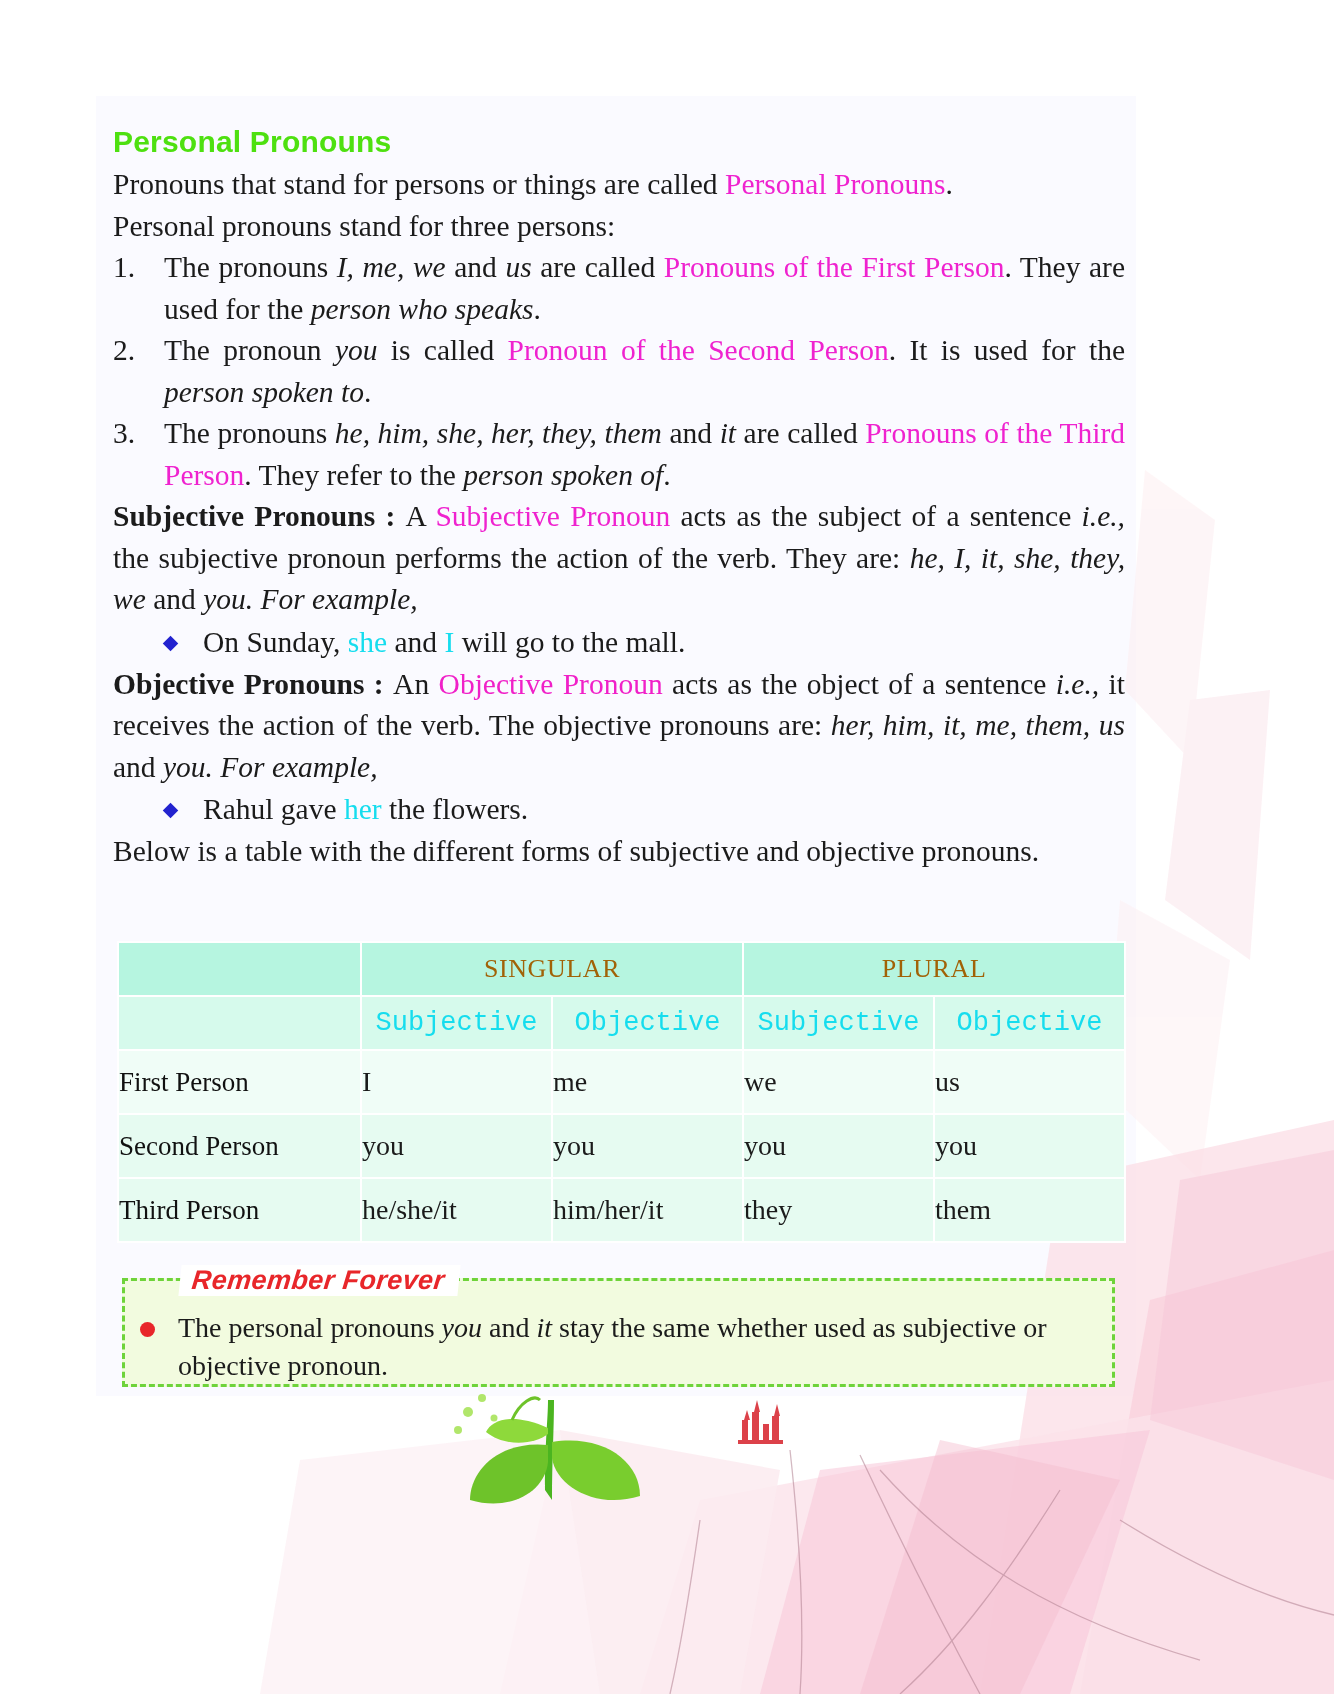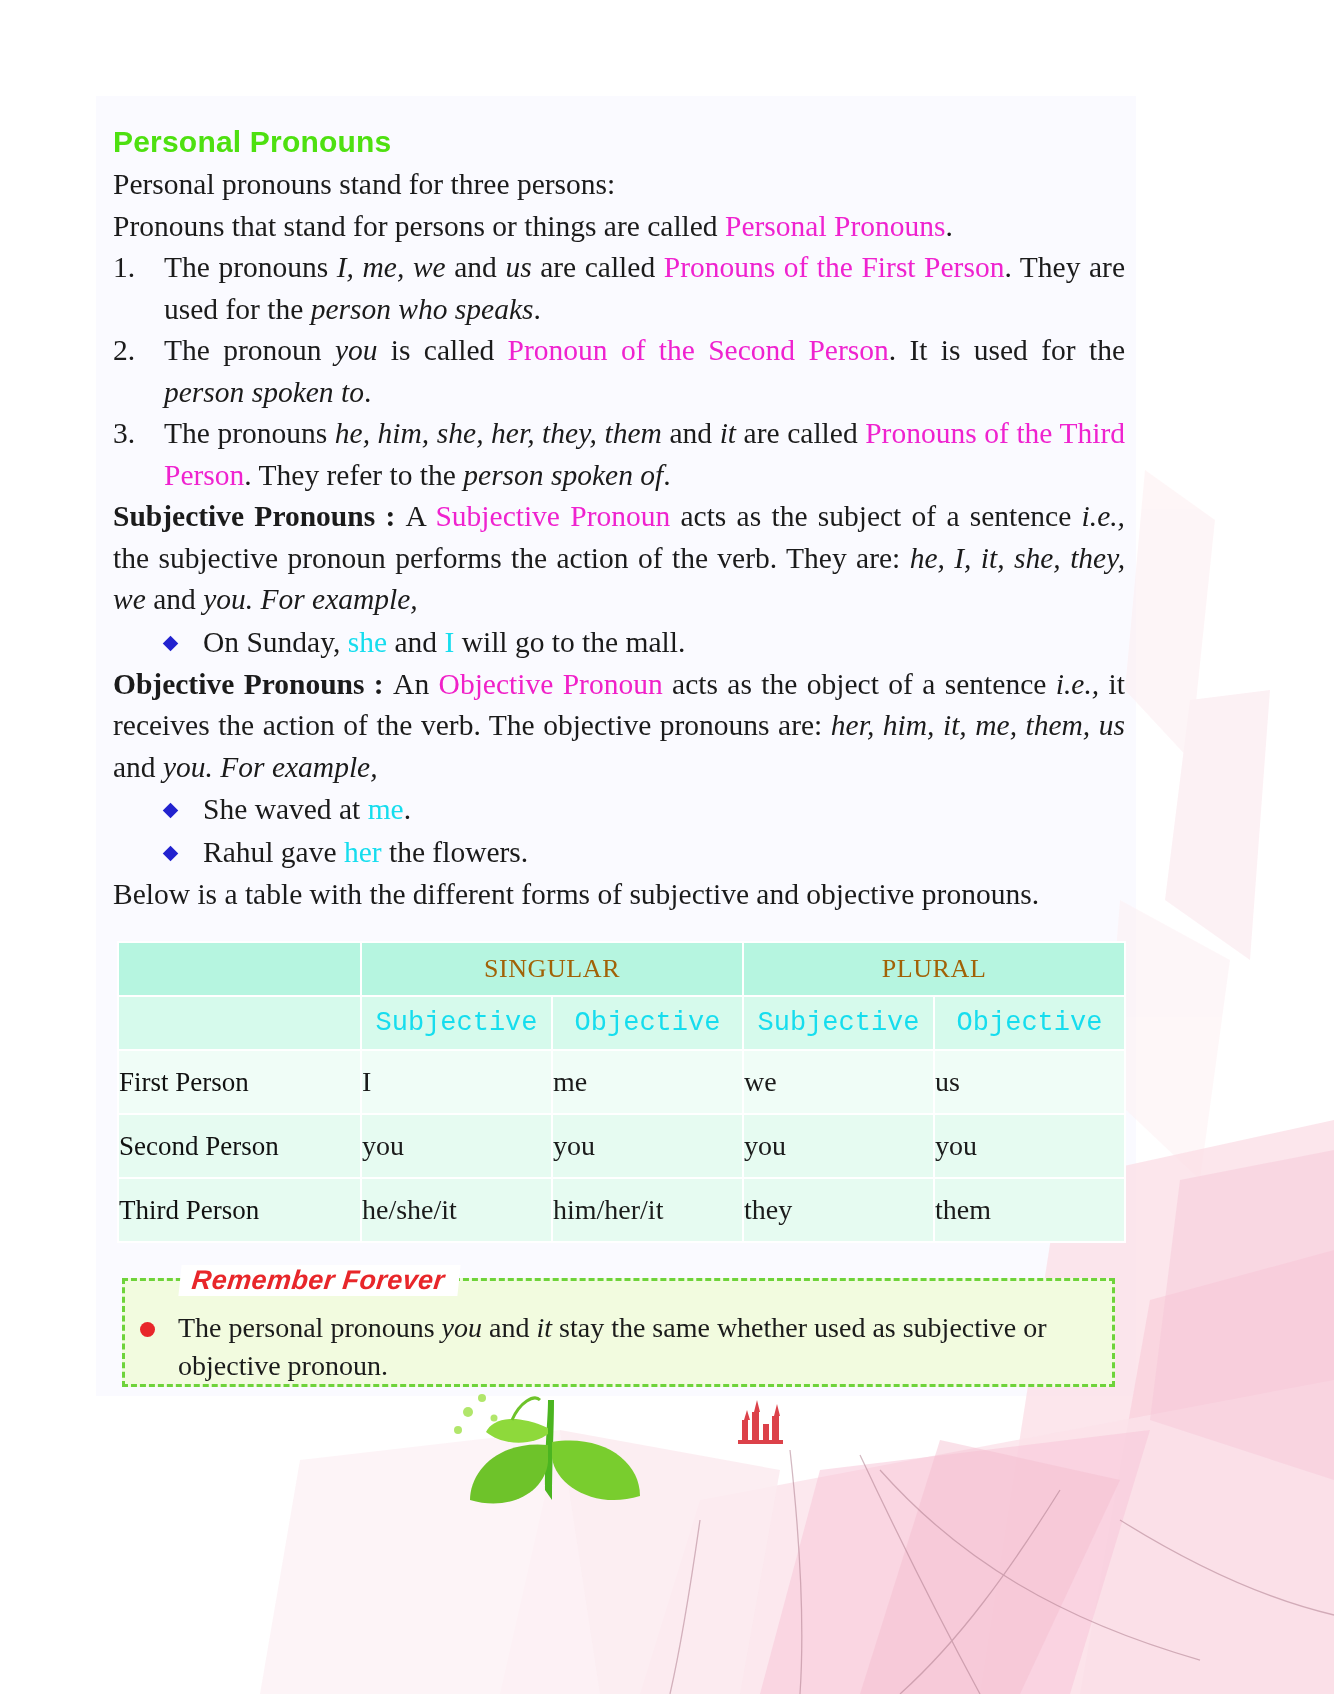--- a/index.html
+++ b/index.html
@@ -271,42 +271,41 @@
     <path d="M774 1416 L777 1404 L780 1416 Z"></path>
   </g>
 </svg>
 
 <div id="content">
 
   <div class="body-col">
 
     <h1 class="sec-title">Personal Pronouns</h1>
 
+    <p class="para"><span>Pronouns that stand for persons or things are called </span><span class="pink">Personal Pronouns</span><span>.</span></p>
+
     <p class="para nj">Personal pronouns stand for three persons:</p>
-
-    <p class="para"><span>Pronouns that stand for persons or things are called </span><span class="pink">Personal Pronouns</span><span>.</span></p>
 
     <ol class="numlist">
       <li><span class="num">1.</span><span>The pronouns </span><span class="it">I, me, we</span><span> and </span><span class="it">us</span><span> are called </span><span class="pink">Pronouns of the First Person</span><span>. They are used for the </span><span class="it">person who speaks</span><span>.</span></li>
 
       <li><span class="num">2.</span><span>The pronoun </span><span class="it">you</span><span> is called </span><span class="pink">Pronoun of the Second Person</span><span>. It is used for the </span><span class="it">person spoken to</span><span>.</span></li>
 
       <li><span class="num">3.</span><span>The pronouns </span><span class="it">he, him, she, her, they, them</span><span> and </span><span class="it">it</span><span> are called </span><span class="pink">Pronouns of the Third Person</span><span>. They refer to the </span><span class="it">person spoken of</span><span>.</span></li>
     </ol>
 
     <p class="para"><span class="bd">Subjective Pronouns : </span><span> A </span><span class="pink">Subjective Pronoun</span><span> acts as the subject of a sentence </span><span class="it">i.e.,</span><span> the subjective pronoun performs the action of the verb. They are: </span><span class="it">he, I, it, she, they, we</span><span> and </span><span class="it">you. For example,</span></p>
 
     <ul class="dlist">
       <li><span class="dia"></span><span>On Sunday, </span><span class="cyan">she</span><span> and </span><span class="cyan">I</span><span> will go to the mall.</span></li>
     </ul>
 
     <p class="para"><span class="bd">Objective Pronouns : </span><span> An </span><span class="magenta">Objective Pronoun</span><span> acts as the object of a sentence </span><span class="it">i.e.,</span><span>  it receives the action of the verb. The objective pronouns are: </span><span class="it">her, him, it, me, them, us</span><span> and </span><span class="it">you. For example,</span></p>
 
     <ul class="dlist">
-      <li><span class="dia"></span><span>She waved at </span><span class="cyan">me</span><span>.</span></li>
       <li><span class="dia"></span><span>Rahul gave </span><span class="cyan">her</span><span> the flowers.</span></li>
     </ul>
 
     <p class="para nj">Below is a table with the different forms of subjective and objective pronouns.</p>
   </div>
 
   <table class="pron-table">
     <colgroup>
       <col style="width:243px">
         <col style="width:191px">

